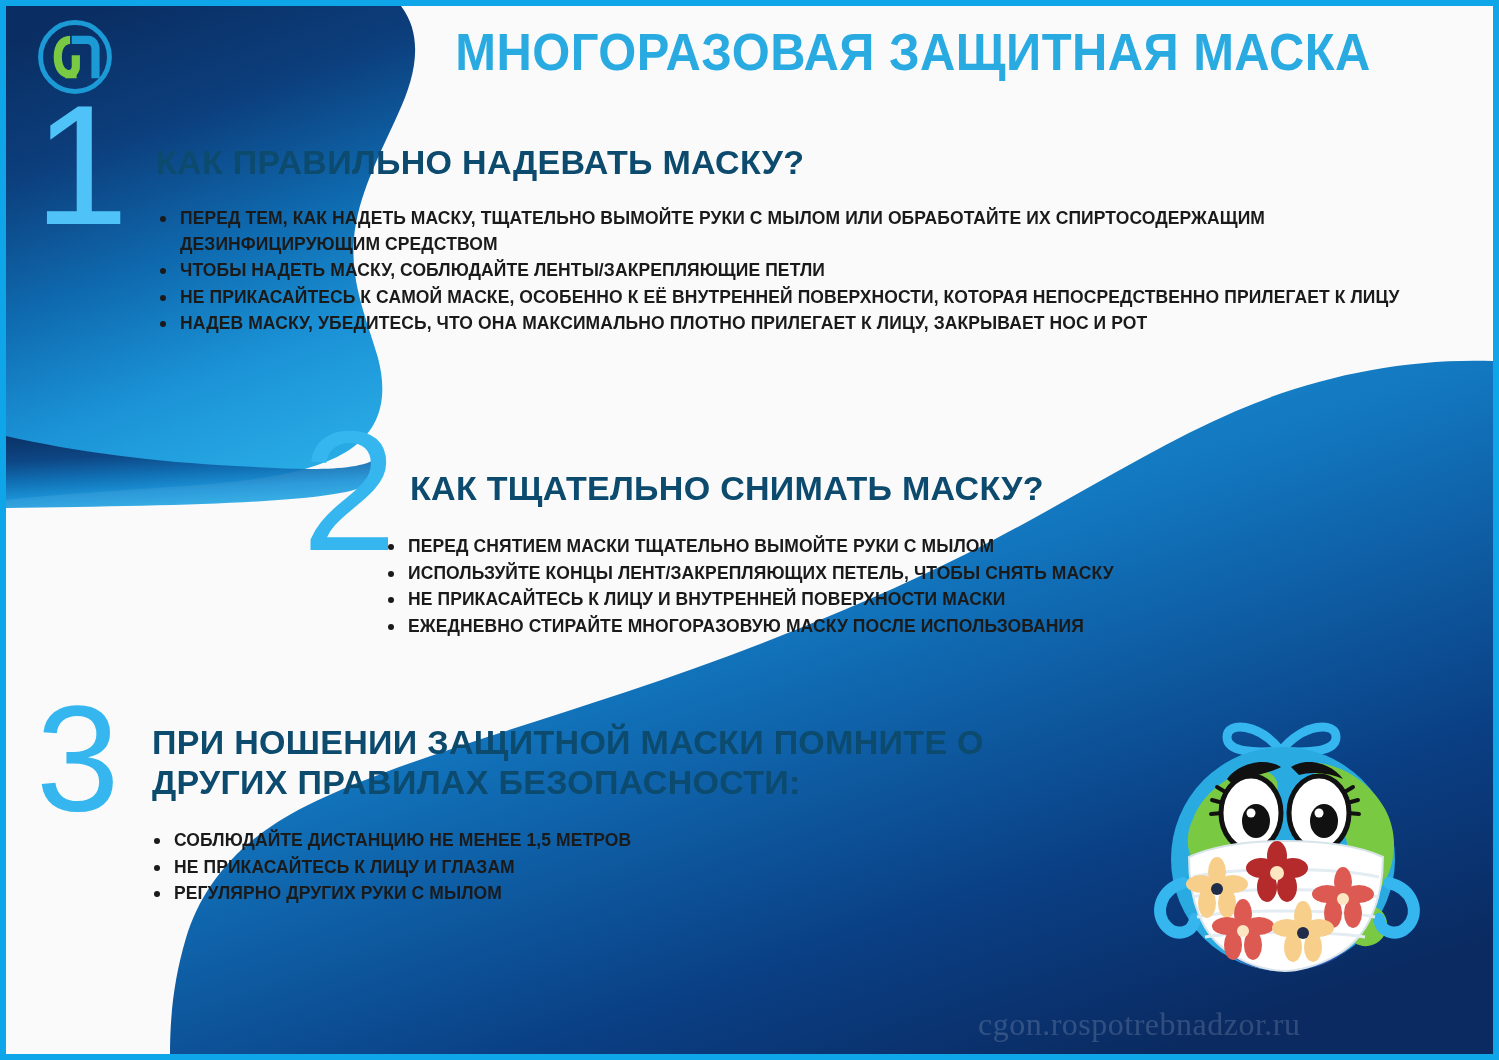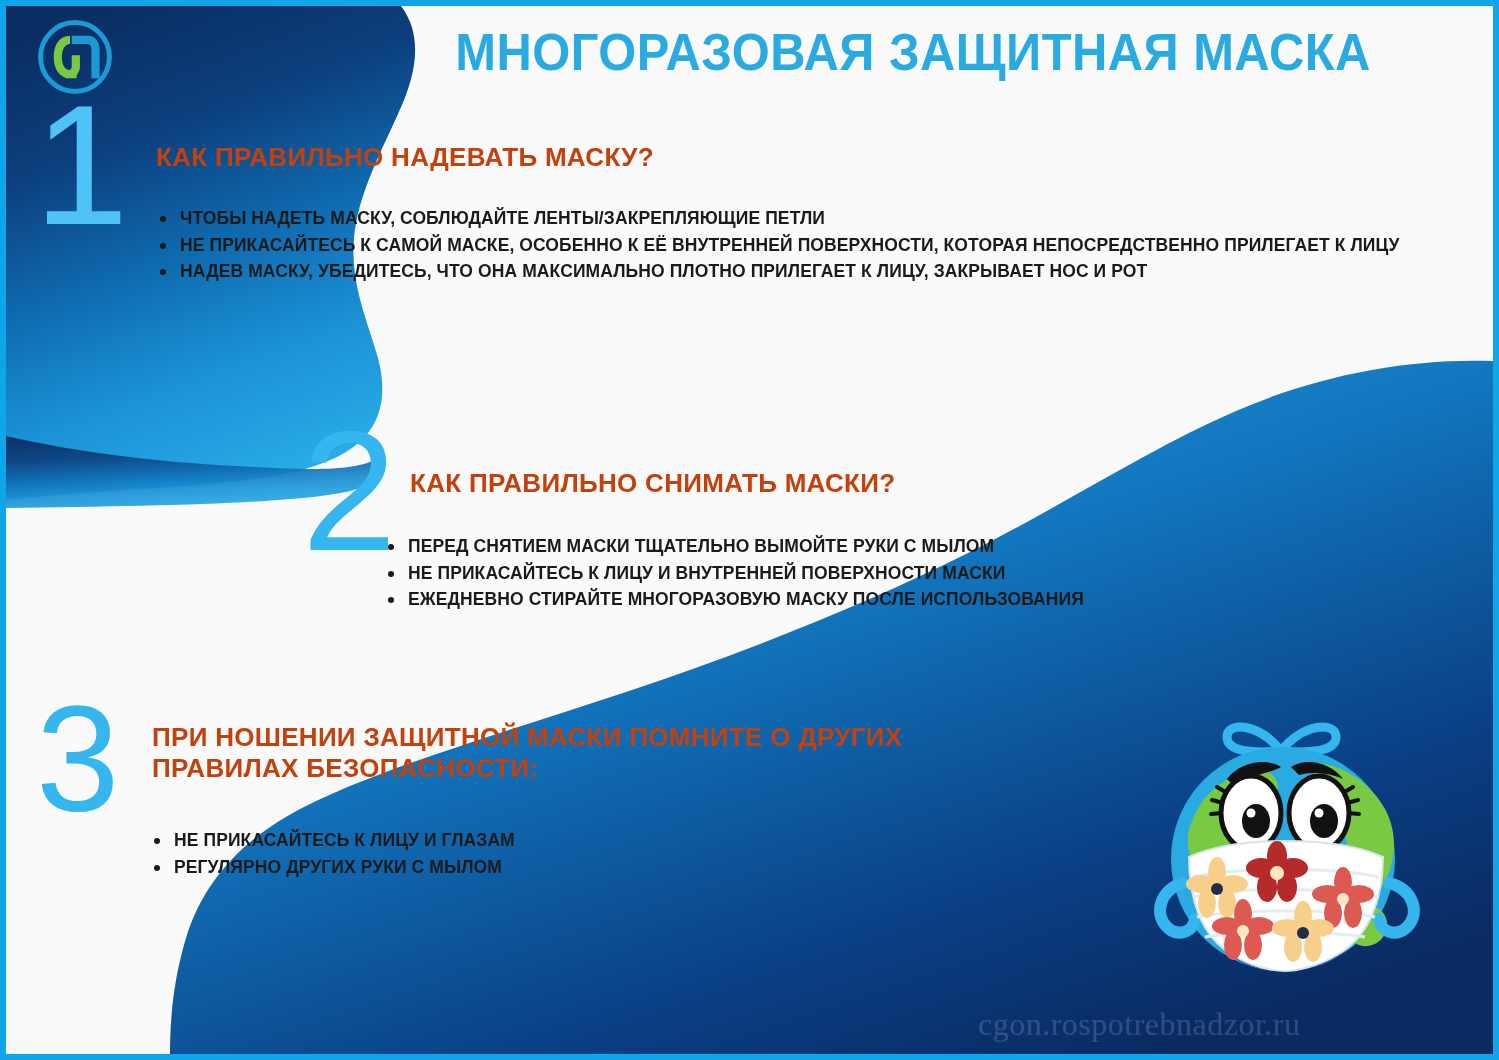--- a/index.html
+++ b/index.html
@@ -76,23 +76,23 @@
   }
   .step-num-3 {
     left: 30px; top: 678px;
     font-size: 150px;
     color: #35b6ef;
   }
 
   
   .sec-head {
     position: absolute;
-    font-size: 26px;
+    font-size: 34px;
     font-weight: bold;
-    color: #c2410c;
+    color: #0c4a6e;
     letter-spacing: 0.3px;
     white-space: nowrap;
     line-height: 1.18;
   }
   .sec1-head { left: 150px; top: 136px; }
   .sec2-head { left: 404px; top: 462px; }
   .sec3-head { left: 146px; top: 716px; white-space: normal; width: 900px; }
 
   
   .bullets {
@@ -194,36 +194,39 @@
              C70,36 68,34 64,34 L46,34 Z" fill="#1b9ad6"></path>
     <path d="M46,48 L56,48 L56,62 C56,70 50,76 42,76 L38,76 L38,66 L42,66
              C45,66 46,64 46,61 Z" fill="#7ac943"></path>
   </svg>
 
   <div class="title">МНОГОРАЗОВАЯ ЗАЩИТНАЯ МАСКА</div>
 
   <div class="step-num step-num-1">1</div>
   <div class="sec-head sec1-head">КАК ПРАВИЛЬНО НАДЕВАТЬ МАСКУ?</div>
   <ul class="bullets sec1-bul">
+    <li>ПЕРЕД ТЕМ, КАК НАДЕТЬ МАСКУ, ТЩАТЕЛЬНО ВЫМОЙТЕ РУКИ С МЫЛОМ ИЛИ ОБРАБОТАЙТЕ ИХ СПИРТОСОДЕРЖАЩИМ ДЕЗИНФИЦИРУЮЩИМ СРЕДСТВОМ</li>
     <li>ЧТОБЫ НАДЕТЬ МАСКУ, СОБЛЮДАЙТЕ ЛЕНТЫ/ЗАКРЕПЛЯЮЩИЕ ПЕТЛИ</li>
     <li>НЕ ПРИКАСАЙТЕСЬ К САМОЙ МАСКЕ, ОСОБЕННО К ЕЁ ВНУТРЕННЕЙ ПОВЕРХНОСТИ, КОТОРАЯ НЕПОСРЕДСТВЕННО ПРИЛЕГАЕТ К ЛИЦУ</li>
     <li>НАДЕВ МАСКУ, УБЕДИТЕСЬ, ЧТО ОНА МАКСИМАЛЬНО ПЛОТНО ПРИЛЕГАЕТ К ЛИЦУ, ЗАКРЫВАЕТ НОС И РОТ</li>
   </ul>
 
   <div class="step-num step-num-2">2</div>
-  <div class="sec-head sec2-head">КАК ПРАВИЛЬНО СНИМАТЬ МАСКИ?</div>
+  <div class="sec-head sec2-head">КАК ТЩАТЕЛЬНО СНИМАТЬ МАСКУ?</div>
   <ul class="bullets sec2-bul">
     <li>ПЕРЕД СНЯТИЕМ МАСКИ ТЩАТЕЛЬНО ВЫМОЙТЕ РУКИ С МЫЛОМ</li>
+    <li>ИСПОЛЬЗУЙТЕ КОНЦЫ ЛЕНТ/ЗАКРЕПЛЯЮЩИХ ПЕТЕЛЬ, ЧТОБЫ СНЯТЬ МАСКУ</li>
     <li>НЕ ПРИКАСАЙТЕСЬ К ЛИЦУ И ВНУТРЕННЕЙ ПОВЕРХНОСТИ МАСКИ</li>
     <li>ЕЖЕДНЕВНО СТИРАЙТЕ МНОГОРАЗОВУЮ МАСКУ ПОСЛЕ ИСПОЛЬЗОВАНИЯ</li>
   </ul>
 
   <div class="step-num step-num-3">3</div>
   <div class="sec-head sec3-head">ПРИ НОШЕНИИ ЗАЩИТНОЙ МАСКИ ПОМНИТЕ О ДРУГИХ ПРАВИЛАХ БЕЗОПАСНОСТИ:</div>
   <ul class="bullets sec3-bul">
+    <li>СОБЛЮДАЙТЕ ДИСТАНЦИЮ НЕ МЕНЕЕ 1,5 МЕТРОВ</li>
     <li>НЕ ПРИКАСАЙТЕСЬ К ЛИЦУ И ГЛАЗАМ</li>
     <li>РЕГУЛЯРНО ДРУГИХ РУКИ С МЫЛОМ</li>
   </ul>
 
   <svg class="globe-wrap" viewBox="0 0 310 285">
 
     <g fill="none" stroke="#35b6ef" stroke-width="9" stroke-linecap="round">
       <path d="M150,50 C128,22 96,20 96,36 C96,52 126,52 150,50 Z"></path>
       <path d="M150,50 C172,22 205,20 205,36 C205,52 174,52 150,50 Z"></path>
     </g>

